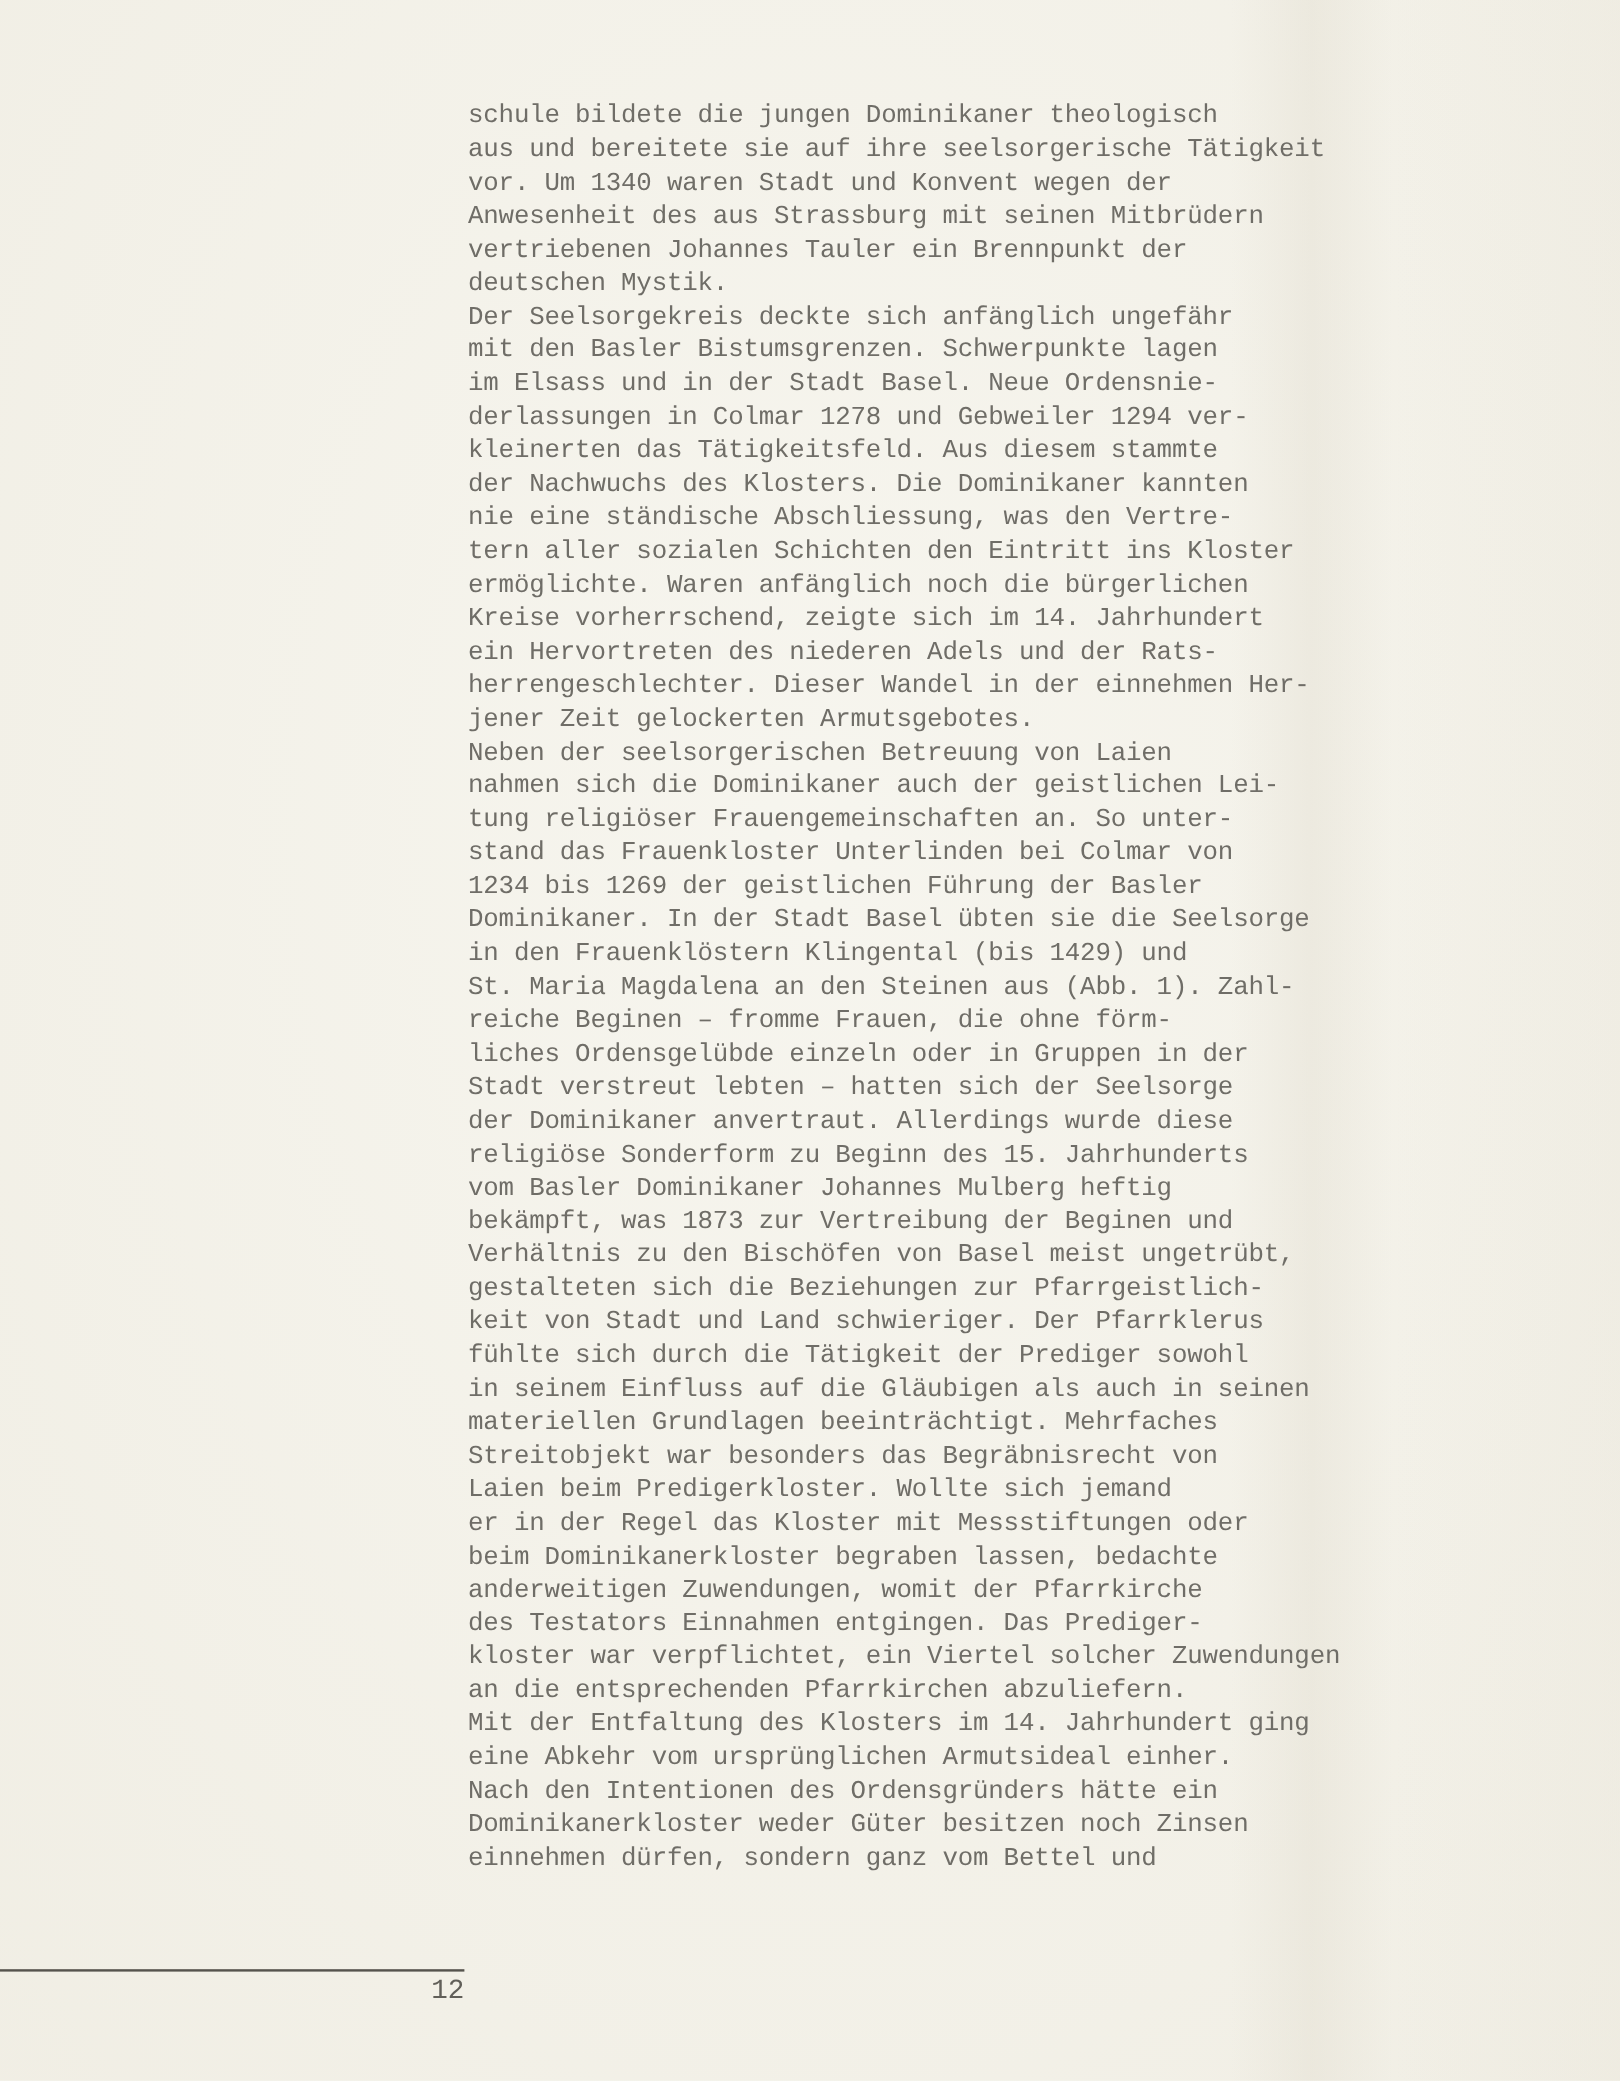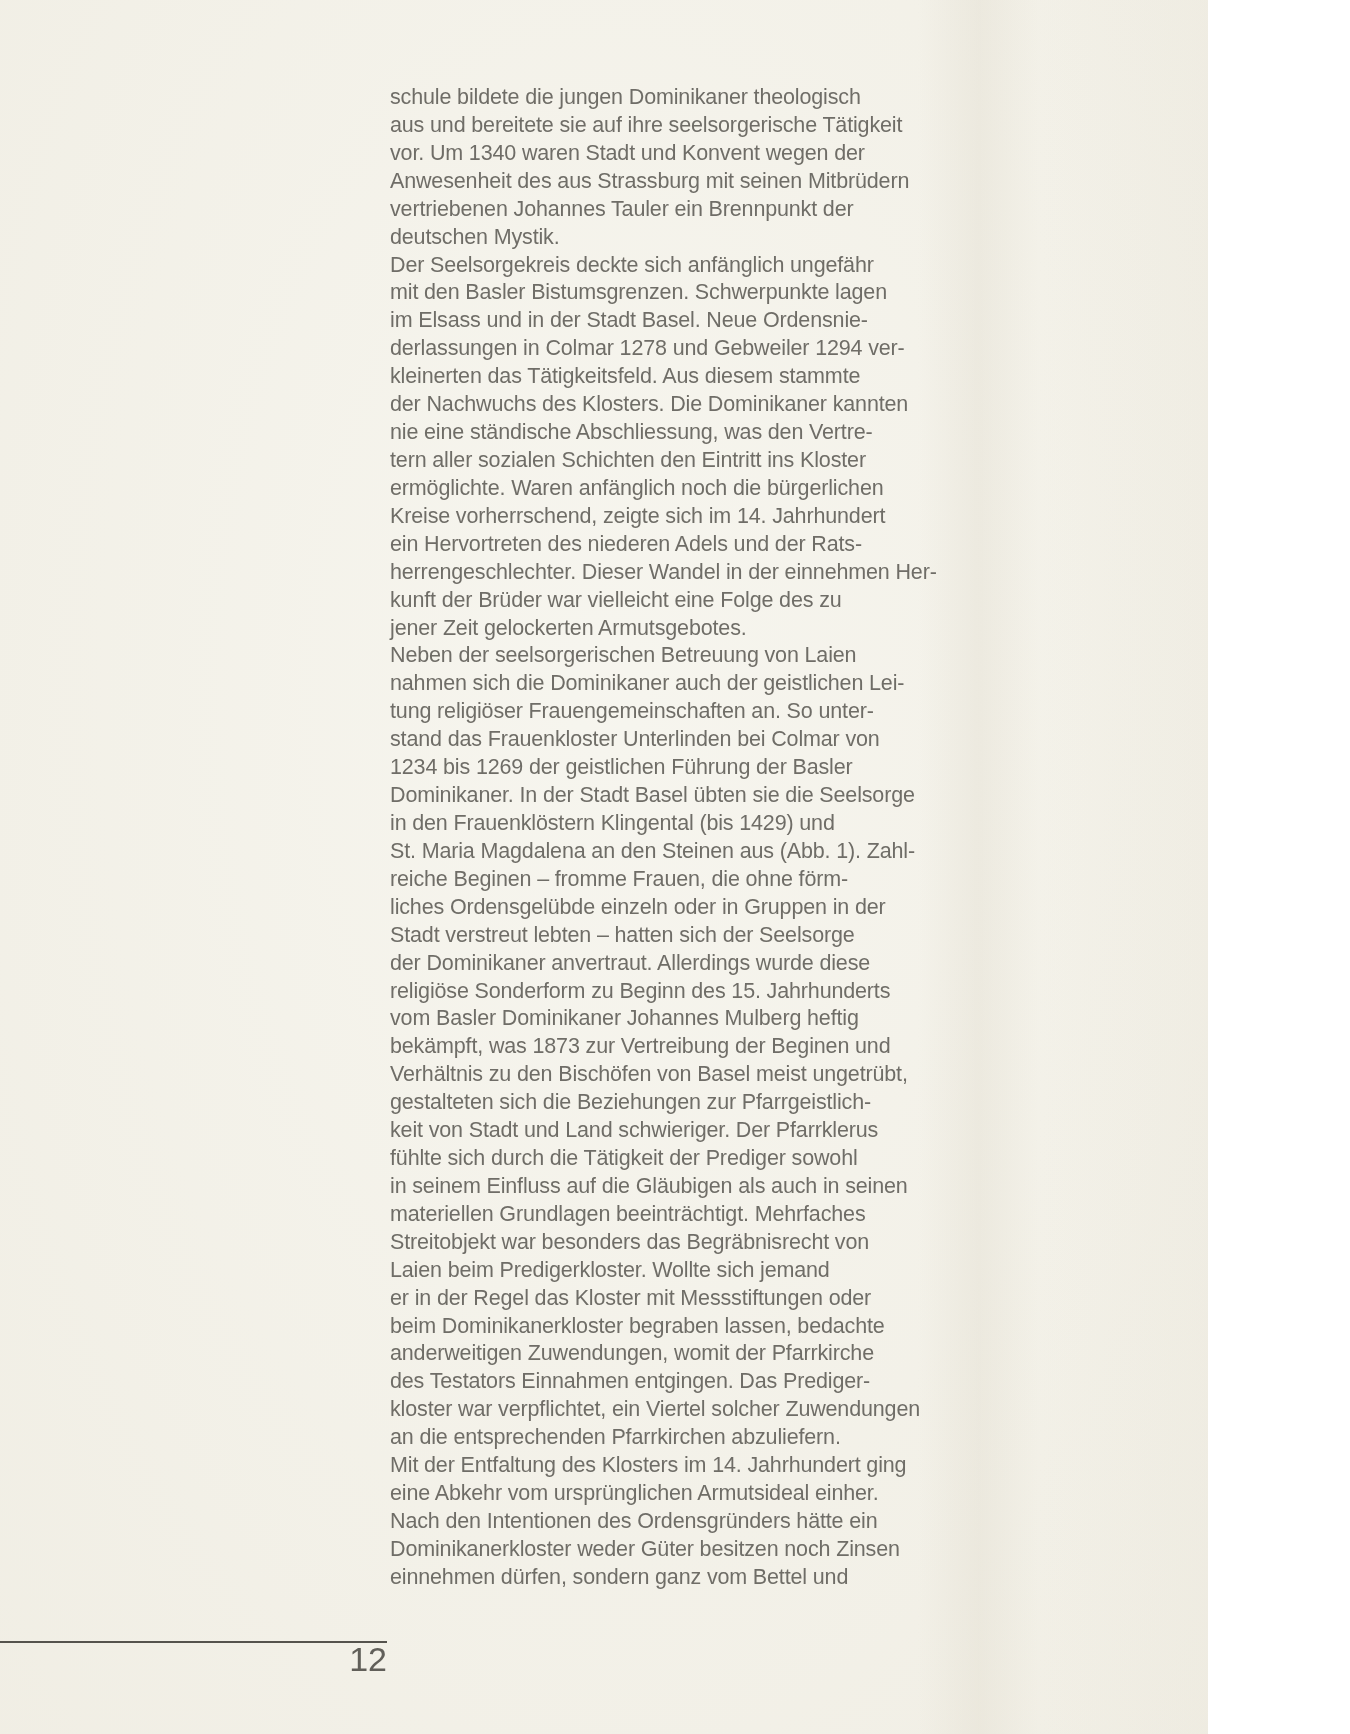--- a/index.html
+++ b/index.html
@@ -1,29 +1,29 @@
 <!DOCTYPE html>
 <html><head>
 <meta charset="utf-8">
 <style>
   html, body {
     margin: 0;
     padding: 0;
   }
   .page {
     position: relative;
-    width: 1208px;
+    width: 1350px;
     height: 1734px;
     background-color: #f2f0e7;
     
     background-image:
       linear-gradient(90deg, rgba(228,223,210,0.0) 0%, rgba(228,223,210,0.0) 76%, rgba(223,218,204,0.35) 81%, rgba(228,223,210,0.0) 86%, rgba(232,228,216,0.25) 100%),
       radial-gradient(ellipse at 50% 40%, rgba(255,255,252,0.35) 0%, rgba(236,232,220,0.25) 100%);
     overflow: hidden;
-    font-family: Liberation Sans, sans-serif;
+    font-family: Liberation Mono, monospace;
   }
   .text-column {
     position: absolute;
     left: 390px;
     top: 84px;
     width: 640px;
     color: #6f6d67;
     font-size: 21.5px;
     line-height: 27.93px;
     letter-spacing: -0.15px;
@@ -41,21 +41,21 @@
     height: 2px;
     background-color: #55534d;
   }
   .page-number {
     position: absolute;
     left: 287px;
     top: 1645px;
     width: 100px;
     text-align: right;
     color: #615f59;
-    font-size: 34px;
+    font-size: 23px;
     line-height: 28px;
     letter-spacing: 0px;
   }
 </style>
 </head>
 <body>
 
 <div class="page">
   <div class="text-column">
       <div class="line">schule bildete die jungen Dominikaner theologisch</div>
@@ -69,21 +69,20 @@
       <div class="line">im Elsass und in der Stadt Basel. Neue Ordensnie-</div>
       <div class="line">derlassungen in Colmar 1278 und Gebweiler 1294 ver-</div>
       <div class="line">kleinerten das Tätigkeitsfeld. Aus diesem stammte</div>
       <div class="line">der Nachwuchs des Klosters. Die Dominikaner kannten</div>
       <div class="line">nie eine ständische Abschliessung, was den Vertre-</div>
       <div class="line">tern aller sozialen Schichten den Eintritt ins Kloster</div>
       <div class="line">ermöglichte. Waren anfänglich noch die bürgerlichen</div>
       <div class="line">Kreise vorherrschend, zeigte sich im 14. Jahrhundert</div>
       <div class="line">ein Hervortreten des niederen Adels und der Rats-</div>
       <div class="line">herrengeschlechter. Dieser Wandel in der einnehmen Her-</div>
-      <div class="line">kunft der Brüder war vielleicht eine Folge des zu</div>
       <div class="line">jener Zeit gelockerten Armutsgebotes.</div>
       <div class="line">Neben der seelsorgerischen Betreuung von Laien</div>
       <div class="line">nahmen sich die Dominikaner auch der geistlichen Lei-</div>
       <div class="line">tung religiöser Frauengemeinschaften an. So unter-</div>
       <div class="line">stand das Frauenkloster Unterlinden bei Colmar von</div>
       <div class="line">1234 bis 1269 der geistlichen Führung der Basler</div>
       <div class="line">Dominikaner. In der Stadt Basel übten sie die Seelsorge</div>
       <div class="line">in den Frauenklöstern Klingental (bis 1429) und</div>
       <div class="line">St. Maria Magdalena an den Steinen aus (Abb. 1). Zahl-</div>
       <div class="line">reiche Beginen – fromme Frauen, die ohne förm-</div>

